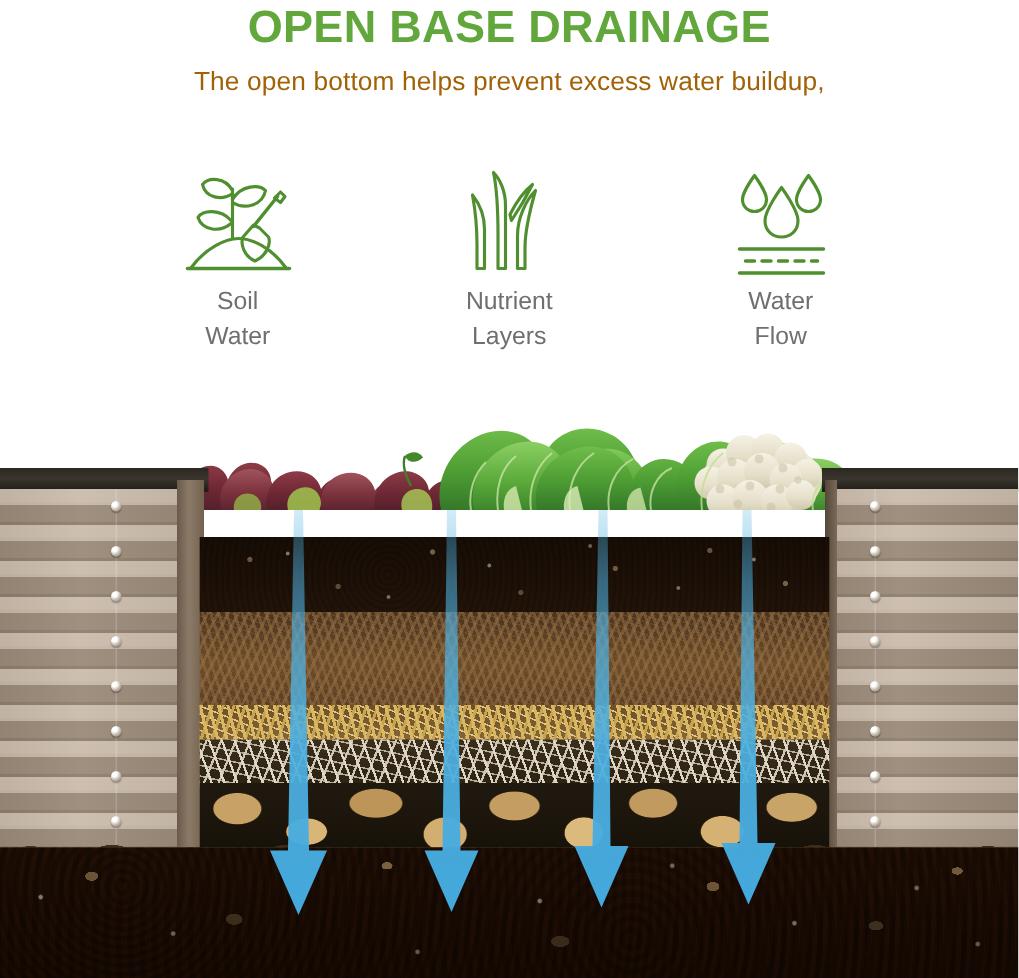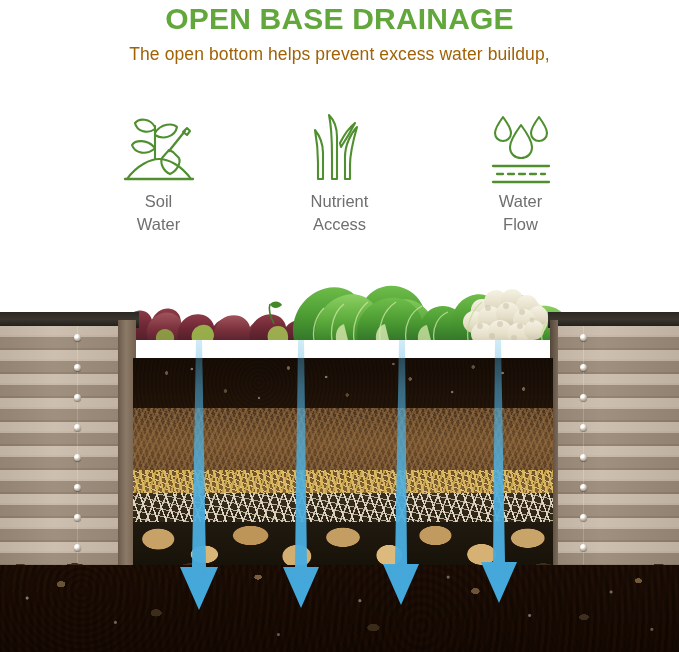--- a/index.html
+++ b/index.html
@@ -271,21 +271,21 @@
 
         <path d="M35 30 C39 22 45 14 50 10 C45 20 40 28 36 34 Z"></path>
 
         <path d="M40 66 L40 44 C40 32 46 20 52 14 C48 28 45 42 45 52 L45 66 Z"></path>
 
         <path d="M13 66 H45" stroke-width="0"></path>
       </svg>
     </div>
     <div class="cap">
       <span>Nutrient</span>
-      <span>Access</span>
+      <span>Layers</span>
     </div>
   </div>
 
   <div class="feature">
     <div class="ico">
       <svg width="80" height="74" viewBox="0 0 80 74" fill="none" stroke="#4f8f2f" stroke-width="2.1" stroke-linecap="round" stroke-linejoin="round">
 
         <path d="M22 4 C22 4 14 15 14 20 C14 25 18 28 22 28 C26 28 30 25 30 20 C30 15 22 4 22 4 Z"></path>
 
         <path d="M40 12 C40 12 29 27 29 34 C29 41 34 45 40 45 C46 45 51 41 51 34 C51 27 40 12 40 12 Z"></path>

